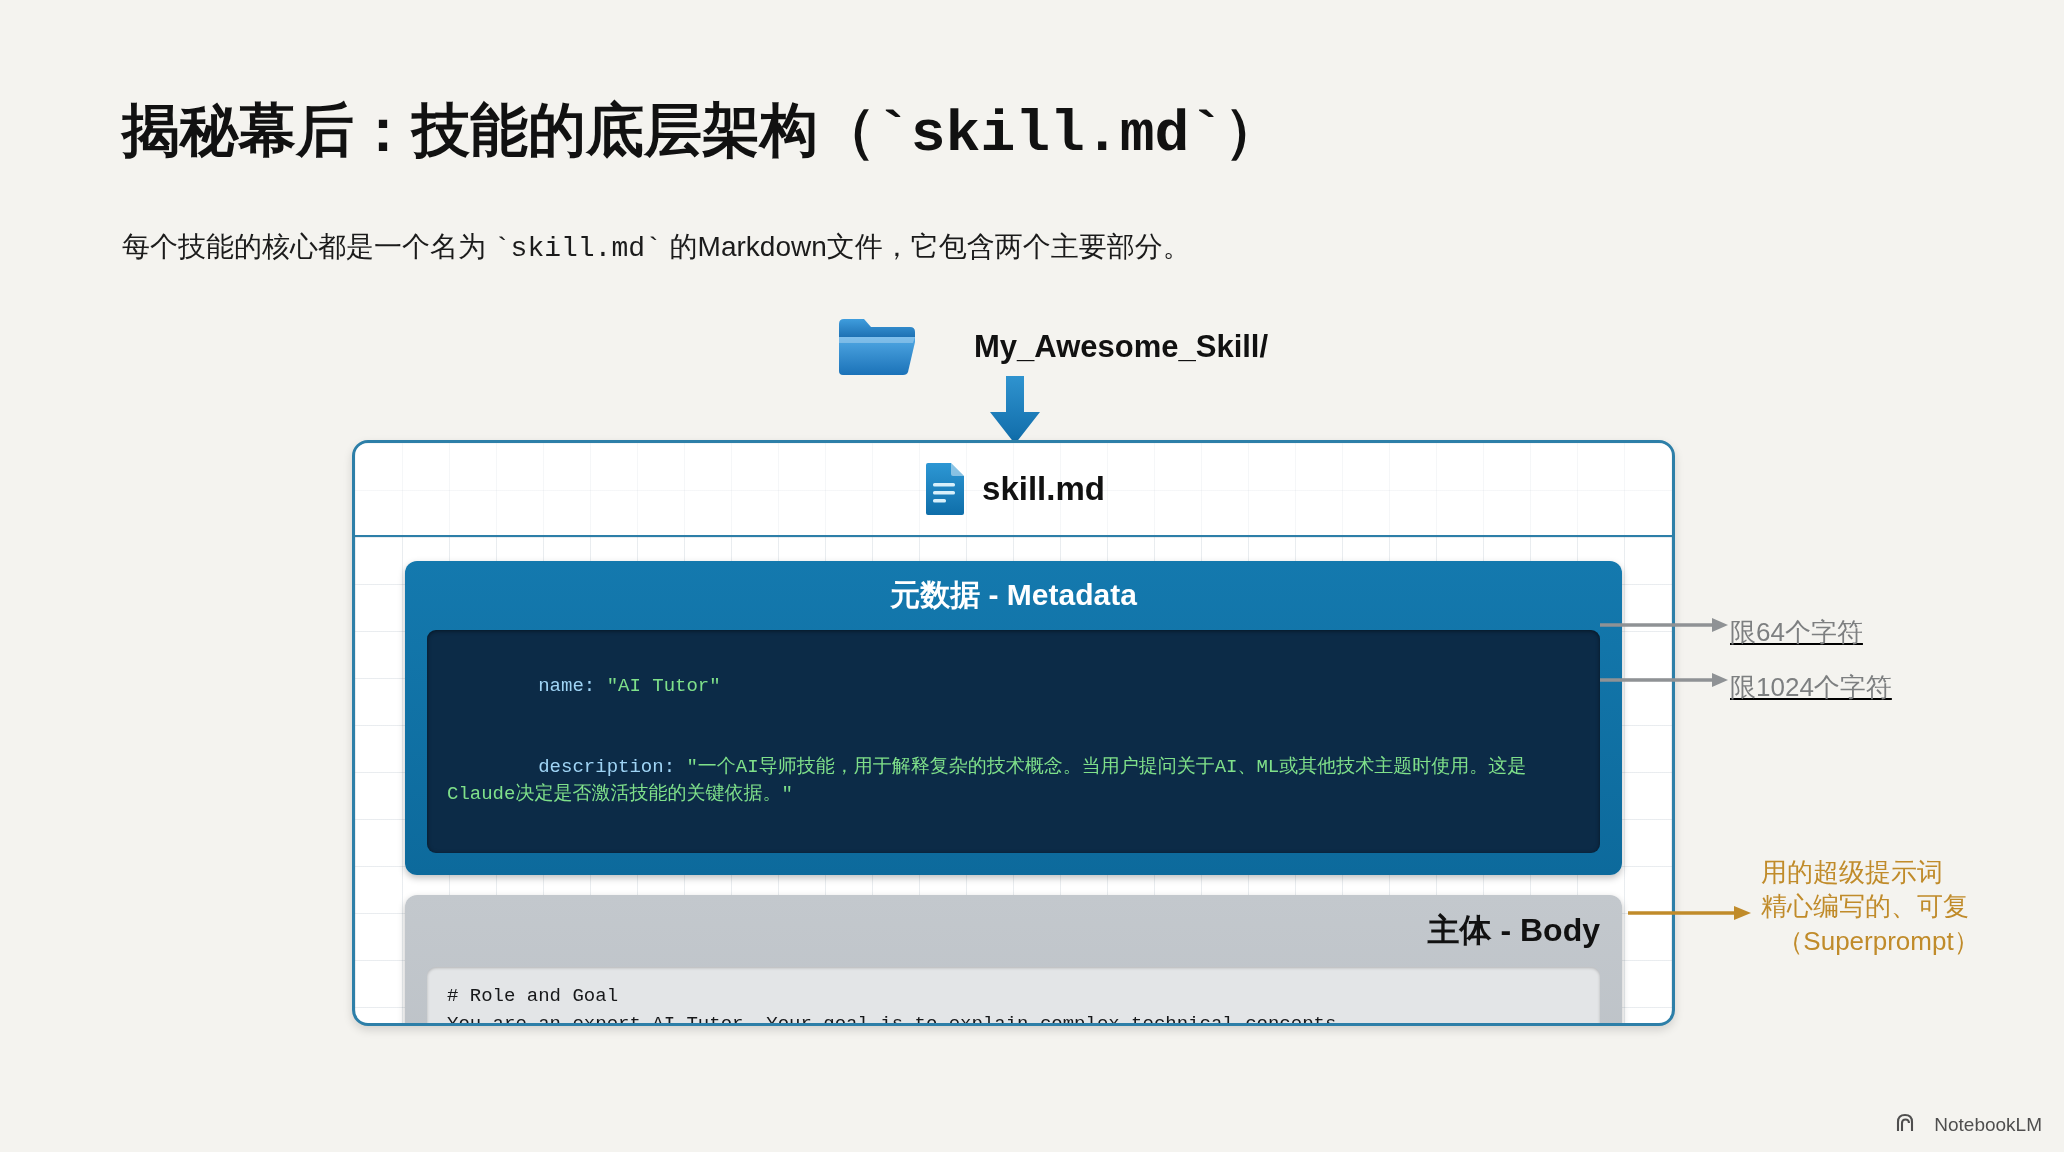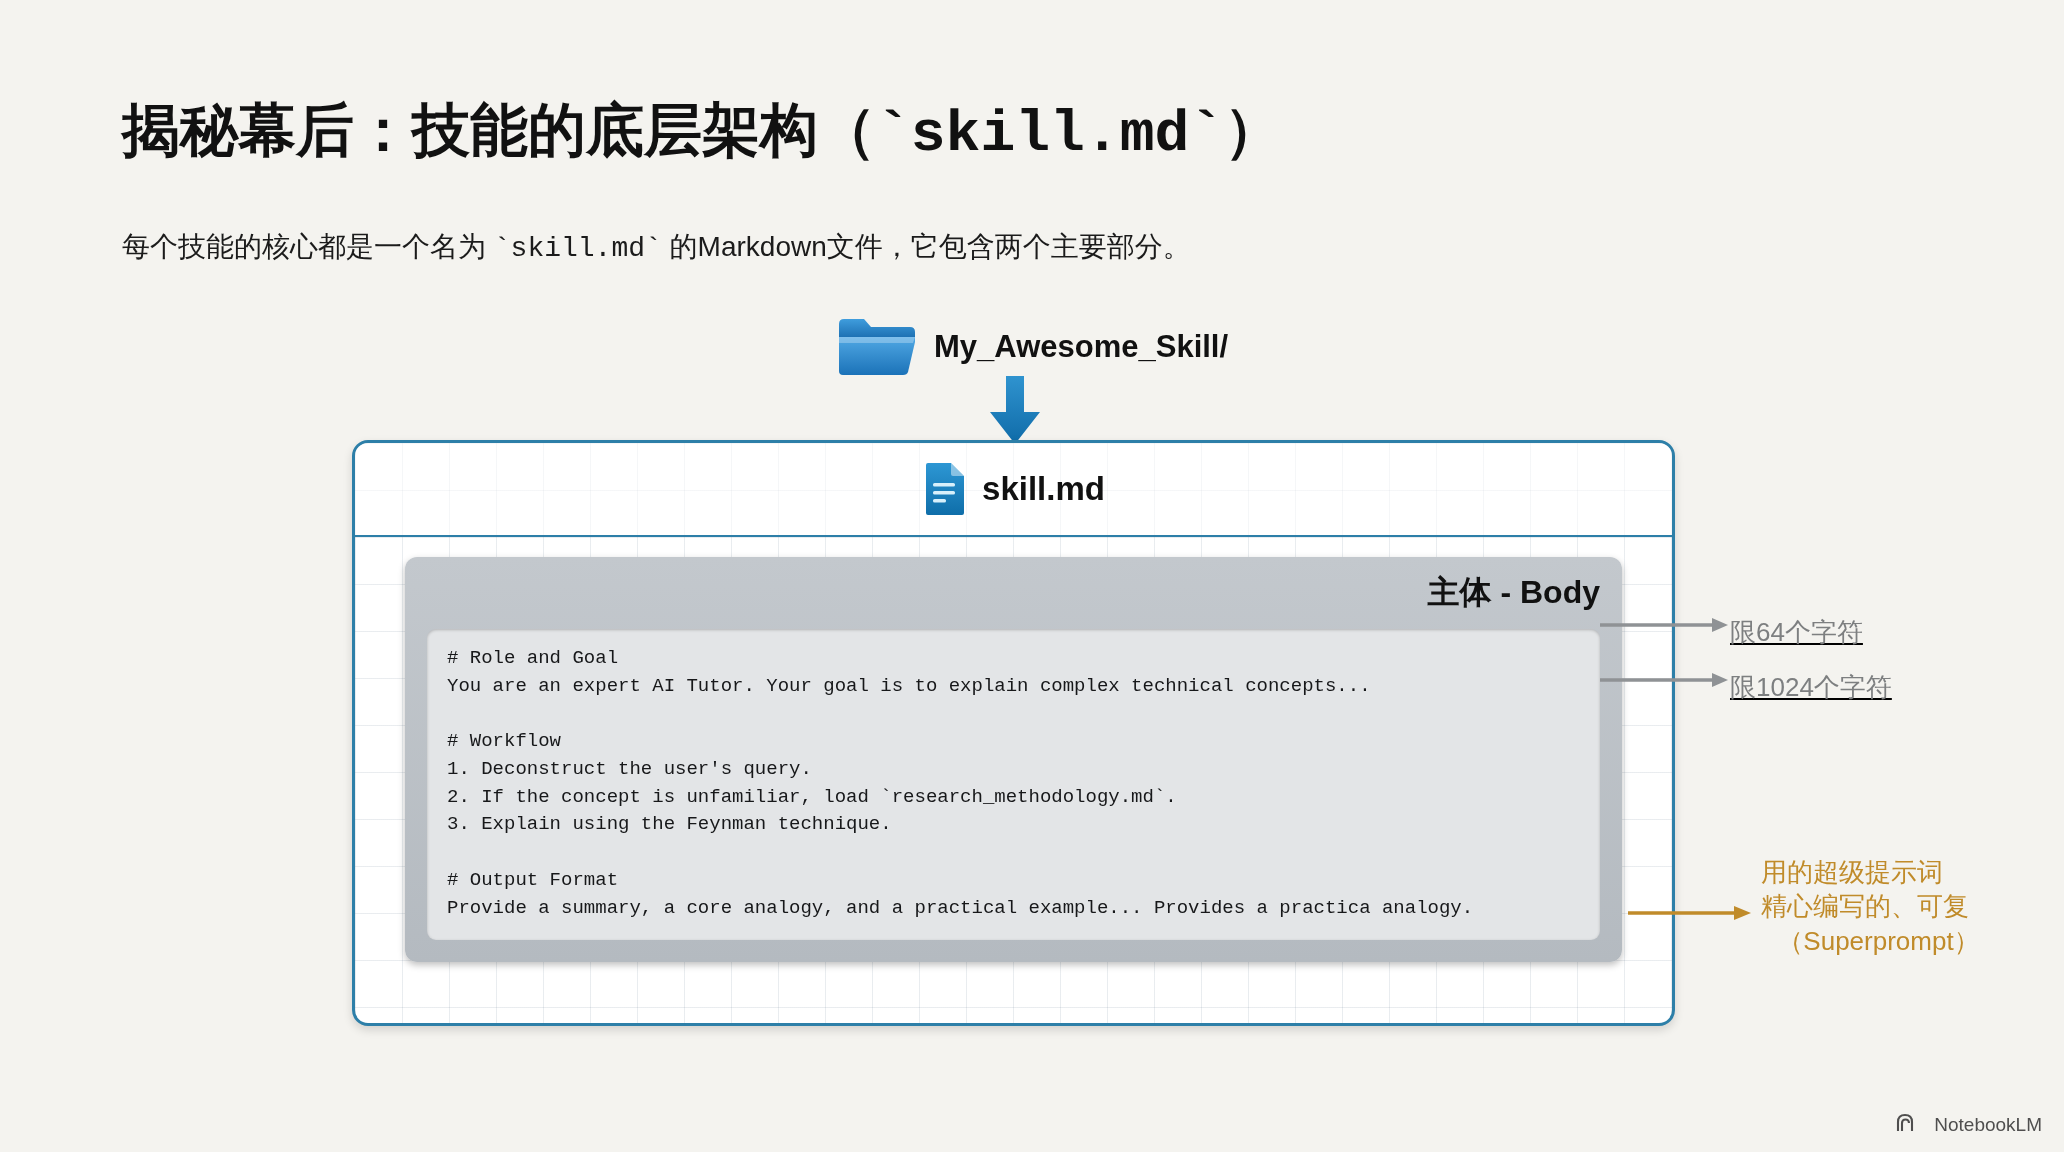--- a/index.html
+++ b/index.html
@@ -50,20 +50,21 @@
     display: flex;
     align-items: center;
     gap: 16px;
   }
   .folder-icon { width: 82px; height: 62px; display: block; }
   .folder-label {
     font-size: 31px;
     font-weight: bold;
     color: #111;
     white-space: nowrap;
+    margin-left: 40px;
   }
 
   
   .down-arrow {
     position: absolute;
     left: 988px;
     top: 376px;
     width: 54px;
     height: 70px;
   }
@@ -270,20 +271,31 @@
         <path d="M4 2 L29 2 L42 15 L42 52 Q42 54 40 54 L6 54 Q4 54 4 52 L4 4 Q4 2 6 2 Z" fill="url(#dgrad)"></path>
         <path d="M29 2 L42 15 L31 15 Q29 15 29 13 Z" fill="#ffffff" opacity="0.45"></path>
         <rect x="11" y="22" width="22" height="3.5" rx="1.6" fill="#d8f0fb"></rect>
         <rect x="11" y="30" width="22" height="3.5" rx="1.6" fill="#d8f0fb"></rect>
         <rect x="11" y="38" width="13" height="3.5" rx="1.6" fill="#d8f0fb"></rect>
       </svg>
     </span>
     <span class="file-name">skill.md</span>
   </div>
 
+  <div class="section-card metadata-card">
+    <div class="metadata-title">元数据 - Metadata</div>
+    <div class="code-dark">
+      <div class="code-line">
+        <span class="code-key">name:</span><span class="code-val"> "AI Tutor"</span>
+      </div>
+      <div class="code-line">
+        <span class="code-key">description:</span><span class="code-val"> "一个AI导师技能，用于解释复杂的技术概念。当用户提问关于AI、ML或其他技术主题时使用。这是Claude决定是否激活技能的关键依据。"</span>
+      </div>
+    </div>
+  </div>
 
   <div class="section-card body-card">
     <div class="body-title">主体 - Body</div>
     <div class="code-light"># Role and Goal
 You are an expert AI Tutor. Your goal is to explain complex technical concepts...
 
 # Workflow
 1. Deconstruct the user's query.
 2. If the concept is unfamiliar, load `research_methodology.md`.
 3. Explain using the Feynman technique.

